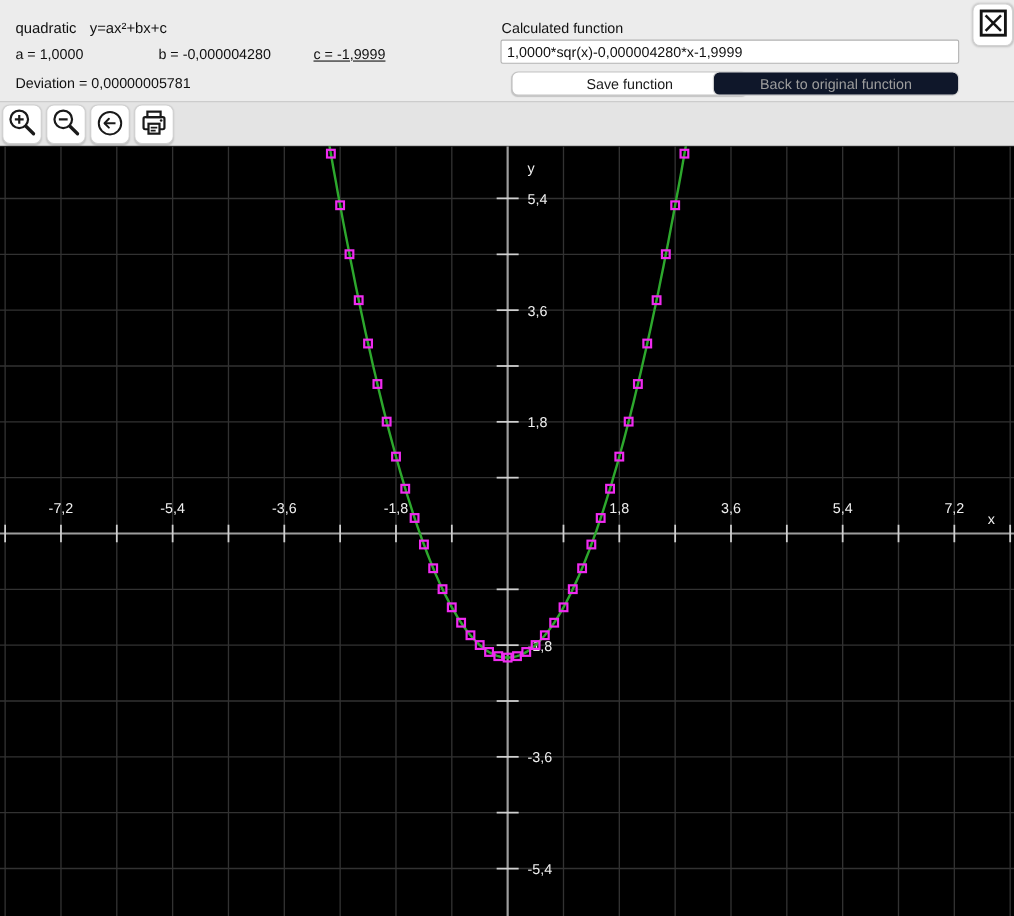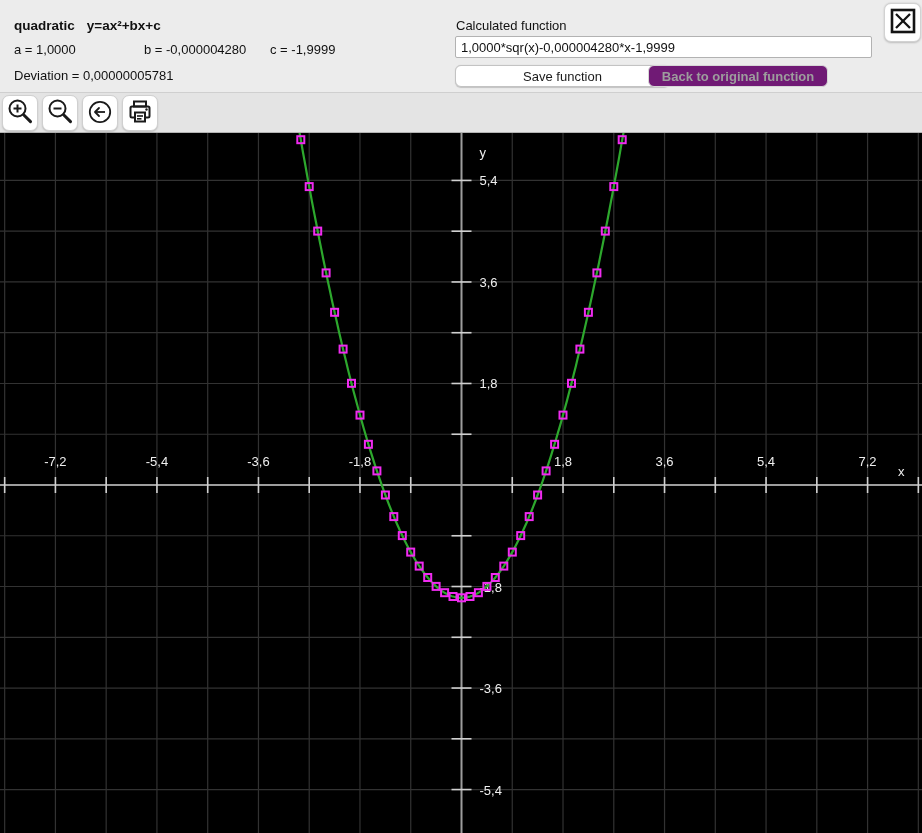--- a/index.html
+++ b/index.html
@@ -7,42 +7,42 @@
   body {
     width: 922px; height: 833px; overflow: hidden; position: relative;
     background: #000; font-family: "Liberation Sans", sans-serif;
     -webkit-font-smoothing: antialiased;
   }
   
   .header {
     position: absolute; top: 0; left: 0; width: 922px; height: 92px;
     background: #ececec; color: #111;
   }
-  .h-title-row { position: absolute; top: 18px; left: 14px; font-size: 13.5px; font-weight: bold; }
+  .h-title-row { position: absolute; top: 18px; left: 14px; font-size: 13.5px; font-weight: normal; }
   .h-title-row .formula { margin-left: 12px; }
   .h-param { position: absolute; top: 42px; font-size: 13px; text-align: center; }
   .h-param.a { left: 14px; }
   .h-param.b { left: 144px; }
-  .h-param.c { left: 270px; }
+  .h-param.c { left: 285px; text-decoration: underline; }
   .h-deviation { position: absolute; top: 68px; left: 14px; font-size: 13px; }
   .calc-label { position: absolute; top: 18px; left: 456px; font-size: 13px; text-align: right; }
   .calc-input {
     position: absolute; top: 36px; left: 455px; width: 417px; height: 22px;
     border: 1px solid #b2b2b2; border-radius: 2px; background: #fff;
     font-family: "Liberation Sans", sans-serif; font-size: 13px; color: #111;
     padding: 0 5px; outline: none;
   }
   .hbtn {
     position: absolute; top: 65px; height: 22px; background: #fff;
     border: 1px solid #c3c3c3; border-radius: 6px; font-family: "Liberation Sans", sans-serif;
     font-size: 13px; color: #1a1a1a; box-shadow: 0 0.5px 1px rgba(0,0,0,0.18);
     display: flex; align-items: center; justify-content: center; cursor: pointer;
   }
-  .hbtn.save { left: 455px; width: 215px; }
-  .hbtn.back { left: 648px; width: 180px; color: #9d9d9d; background: #701a75; border-color: #d7d7d7; box-shadow: none; font-weight: bold; }
+  .hbtn.save { left: 465px; width: 215px; }
+  .hbtn.back { left: 648px; width: 224px; color: #9d9d9d; background: #0f172a; border-color: #d7d7d7; box-shadow: none; }
   .close-btn {
     position: absolute; top: 3px; left: 884px; width: 37px; height: 39px;
     background: #fff; border: 1px solid #d2d2d2; border-radius: 7px;
     box-shadow: 0 0.5px 2px rgba(0,0,0,0.2);
     display: flex; align-items: center; justify-content: center; padding: 0; cursor: pointer;
   }
   
   .toolbar {
     position: absolute; top: 92px; left: 0; width: 922px; height: 41px;
     background: #e4e4e4; border-top: 1px solid #cfcfcf; border-bottom: 1px solid #b3b3b3;

